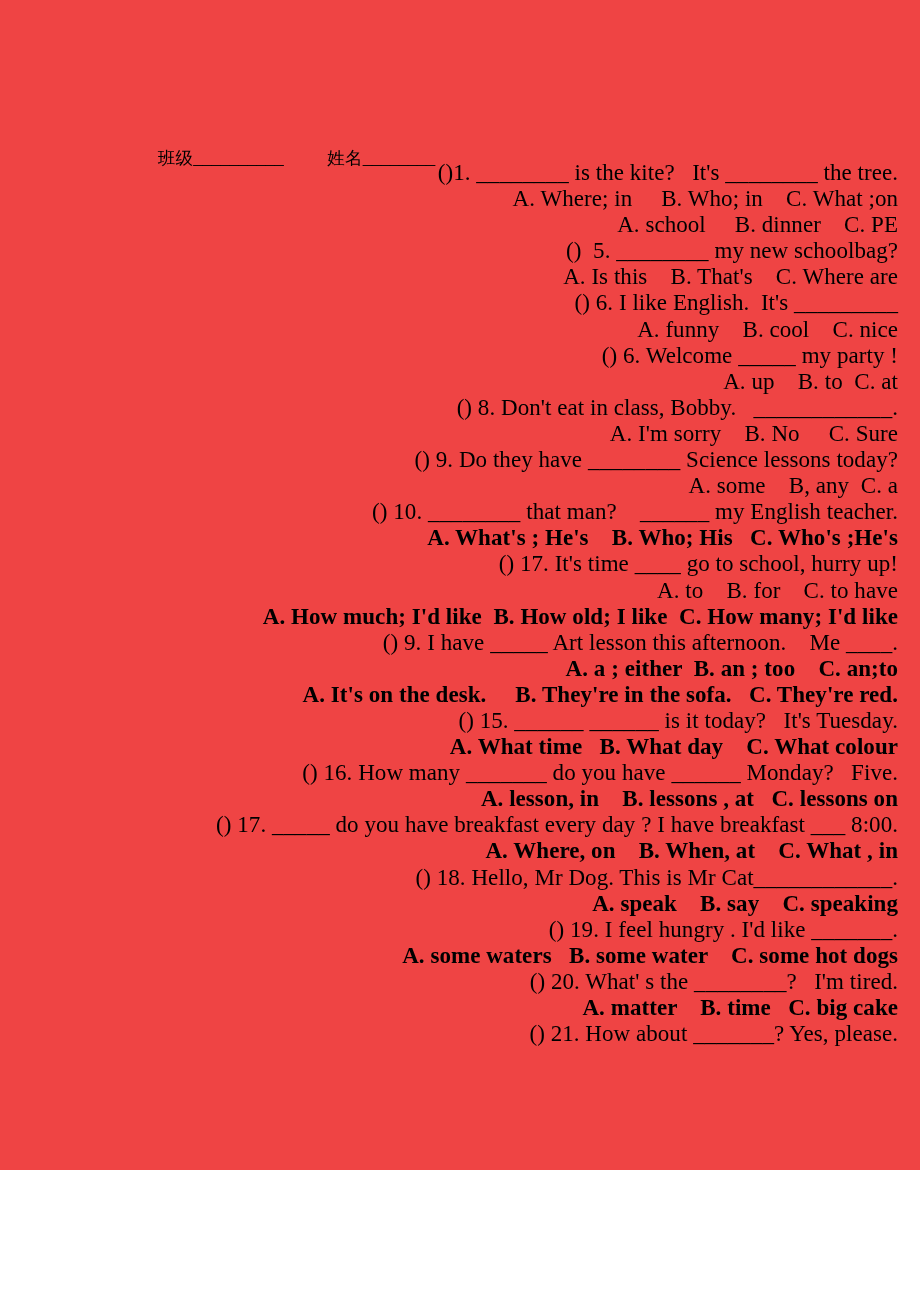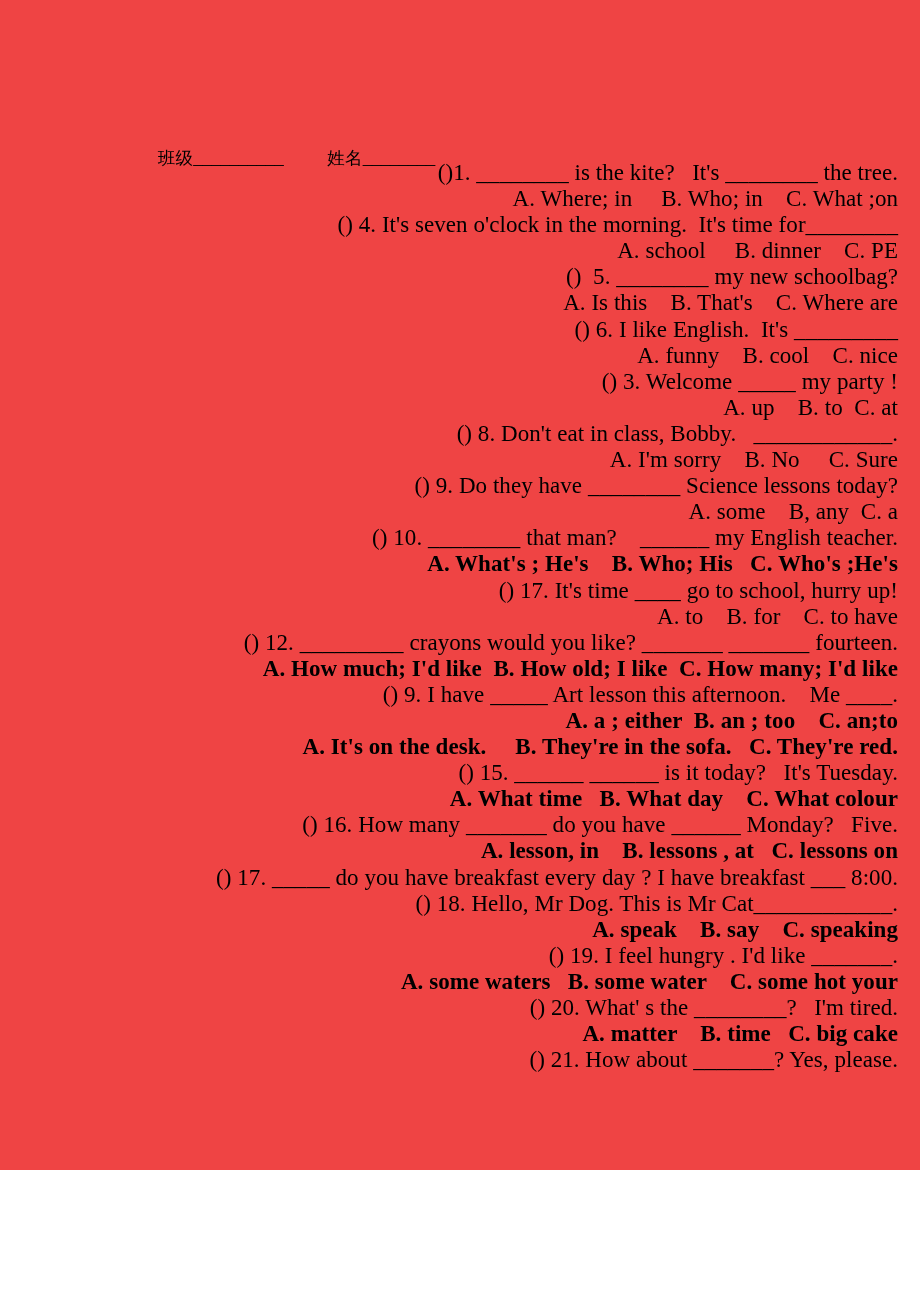--- a/index.html
+++ b/index.html
@@ -82,48 +82,47 @@
 
 <div class="page">
 
   <div class="header-row">
     <span class="cjk">班级</span><span class="rule">__________</span><span class="header-gap"></span><span class="cjk">姓名</span><span class="rule">________</span>
   </div>
 
   <div class="questions">
       <div class="q-line"><span class="paren">(</span><span>)1. ________ is the kite?   It's ________ the tree.</span></div>
       <div class="opt-line">A. Where; in     B. Who; in    C. What ;on</div>
-      <div class="q-line"><span class="paren">(</span><span>) 4. It's seven o'clock in the morning.  It's time for________</span></div>
       <div class="opt-line">A. school     B. dinner    C. PE</div>
       <div class="q-line"><span class="paren">(</span><span>)  5. ________ my new schoolbag?</span></div>
       <div class="opt-line">A. Is this    B. That's    C. Where are</div>
       <div class="q-line"><span class="paren">(</span><span>) 6. I like English.  It's _________</span></div>
       <div class="opt-line">A. funny    B. cool    C. nice</div>
-      <div class="q-line"><span class="paren">(</span><span>) 3. Welcome _____ my party !</span></div>
+      <div class="q-line"><span class="paren">(</span><span>) 6. Welcome _____ my party !</span></div>
       <div class="opt-line">A. up    B. to  C. at</div>
       <div class="q-line"><span class="paren">(</span><span>) 8. Don't eat in class, Bobby.   ____________.</span></div>
       <div class="opt-line">A. I'm sorry    B. No     C. Sure</div>
       <div class="q-line"><span class="paren">(</span><span>) 9. Do they have ________ Science lessons today?</span></div>
       <div class="opt-line">A. some    B, any  C. a</div>
       <div class="q-line"><span class="paren">(</span><span>) 10. ________ that man?    ______ my English teacher.</span></div>
       <div class="opt-line shift-left">A. What's ; He's    B. Who; His   C. Who's ;He's</div>
       <div class="q-line"><span class="paren">(</span><span>) 17. It's time ____ go to school, hurry up!</span></div>
       <div class="opt-line">A. to    B. for    C. to have</div>
-      <div class="q-line"><span class="paren">(</span><span>) 12. _________ crayons would you like? _______ _______ fourteen.</span></div>
       <div class="opt-line shift-left">A. How much; I'd like  B. How old; I like  C. How many; I'd like</div>
       <div class="q-line"><span class="paren">(</span><span>) 9. I have _____ Art lesson this afternoon.    Me ____.</span></div>
       <div class="opt-line shift-left">A. a ; either  B. an ; too    C. an;to</div>
       <div class="opt-line shift-left">A. It's on the desk.     B. They're in the sofa.   C. They're red.</div>
       <div class="q-line"><span class="paren">(</span><span>) 15. ______ ______ is it today?   It's Tuesday.</span></div>
       <div class="opt-line shift-left">A. What time   B. What day    C. What colour</div>
       <div class="q-line"><span class="paren">(</span><span>) 16. How many _______ do you have ______ Monday?   Five.</span></div>
       <div class="opt-line shift-left">A. lesson, in    B. lessons , at   C. lessons on</div>
       <div class="q-line"><span class="paren">(</span><span>) 17. _____ do you have breakfast every day ? I have breakfast ___ 8:00.</span></div>
+      <div class="opt-line shift-left">A. Where, on    B. When, at    C. What , in</div>
       <div class="q-line"><span class="paren">(</span><span>) 18. Hello, Mr Dog. This is Mr Cat____________.</span></div>
       <div class="opt-line shift-left">A. speak    B. say    C. speaking</div>
       <div class="q-line"><span class="paren">(</span><span>) 19. I feel hungry . I'd like _______.</span></div>
-      <div class="opt-line shift-left">A. some waters   B. some water    C. some hot your</div>
+      <div class="opt-line shift-left">A. some waters   B. some water    C. some hot dogs</div>
       <div class="q-line"><span class="paren">(</span><span>) 20. What' s the ________?   I'm tired.</span></div>
       <div class="opt-line shift-left">A. matter    B. time   C. big cake</div>
       <div class="q-line"><span class="paren">(</span><span>) 21. How about _______? Yes, please.</span></div>
     </div>
 
 </div>
 
 </body></html>

